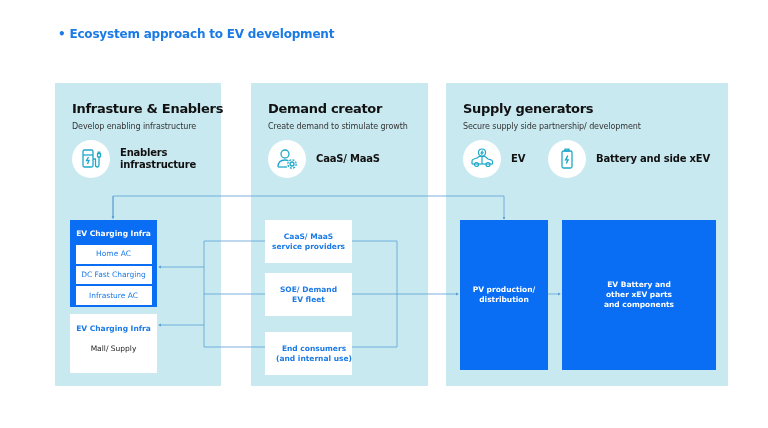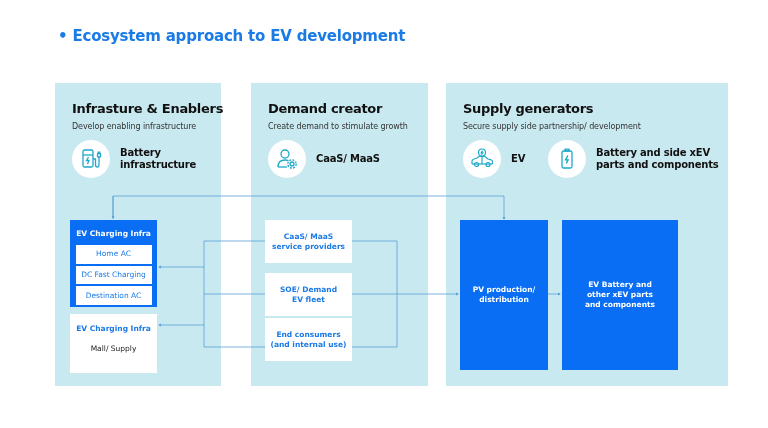--- a/index.html
+++ b/index.html
@@ -1,18 +1,18 @@
 <!DOCTYPE html>
 <html><head>
   <meta charset="utf-8">
   <style>
     * { box-sizing: border-box; margin: 0; padding: 0; }
     html, body { width: 768px; height: 428px; background: #ffffff; overflow: hidden; }
     body { position: relative; font-family: "DejaVu Sans", "Liberation Sans", sans-serif; color: #1a1a1a; }
-    .title { position: absolute; left: 58px; top: 27px; font-size: 15px; font-weight: bold; color: #1a7ae6; letter-spacing: -0.2px; }
+    .title { position: absolute; left: 58px; top: 27px; font-size: 12px; font-weight: bold; color: #1a7ae6; letter-spacing: -0.2px; }
     .panel { position: absolute; top: 83px; height: 303px; background: #c9e9f0; }
     #p1 { left: 55px; width: 166px; }
     #p2 { left: 251px; width: 177px; padding-left: 12px; }
     #p3 { left: 446px; width: 282px; }
     .p-head { position: absolute; left: 17px; top: 18px; font-size: 13px; font-weight: bold; color: #111; letter-spacing: -0.3px; white-space: nowrap; }
     .p-sub { position: absolute; left: 17px; top: 39px; font-size: 8px; color: #333; letter-spacing: -0.1px; white-space: nowrap; }
     .icon-item { position: absolute; top: 57px; display: flex; align-items: center; }
     .icon-circle { width: 38px; height: 38px; border-radius: 50%; background: #ffffff; display: flex; align-items: center; justify-content: center; }
     .icon-circle svg { width: 24px; height: 24px; }
     .icon-label { margin-left: 10px; font-size: 10px; font-weight: bold; color: #111; line-height: 12px; letter-spacing: -0.2px; }
@@ -20,21 +20,21 @@
     .blue { background: #0a6ef5; color: #ffffff; }
     .white { background: #ffffff; color: #1a7ae6; }
     .infra-blue { left: 70px; top: 220px; width: 87px; height: 87px; flex-direction: column; justify-content: flex-start; padding-top: 9px; }
     .infra-blue .hdr { font-size: 7.5px; font-weight: bold; color: #fff; margin-bottom: 6px; }
     .sub-item { width: 76px; height: 23px; background: #fff; color: #1a7ae6; font-weight: normal; font-size: 7.5px; display: flex; align-items: center; justify-content: center; margin-bottom: 2px; }
     .infra-white { left: 70px; top: 314px; width: 87px; height: 59px; flex-direction: column; justify-content: flex-start; padding-top: 10px; }
     .infra-white .hdr { color: #1a7ae6; font-size: 7.5px; font-weight: bold; margin-bottom: 10px; }
     .infra-white .val { color: #222; font-size: 7.5px; font-weight: normal; }
     .mid-box { left: 265px; width: 87px; height: 43px; }
     .pv { left: 460px; top: 220px; width: 88px; height: 150px; }
-    .batt { left: 562px; top: 220px; width: 116px; height: 150px; }
+    .batt { left: 562px; top: 220px; width: 154px; height: 150px; }
     svg.lines { position: absolute; left: 0; top: 0; width: 768px; height: 428px; pointer-events: none; }
   </style>
 </head>
 <body>
 
 <div class="title">• Ecosystem approach to EV development</div>
 
 <div class="panel" id="p1">
   <div class="p-head">Infrasture &amp; Enablers</div>
   <div class="p-sub">Develop enabling infrastructure</div>
@@ -44,21 +44,21 @@
         <rect x="4" y="3" width="10" height="17" rx="1.5"></rect>
         <line x1="4" y1="8" x2="14" y2="8"></line>
         <path d="M9.5 10 L7.5 13.5 L10 13.5 L8.5 17"></path>
         <path d="M14 12 L16.5 12 L16.5 18 Q16.5 20 18.5 20 Q20 20 20 18 L20 10"></path>
         <rect x="18.5" y="6.5" width="3" height="3.5" rx="0.5"></rect>
         <line x1="19.3" y1="4.5" x2="19.3" y2="6.5"></line>
         <line x1="20.7" y1="4.5" x2="20.7" y2="6.5"></line>
       </svg>
     </div>
     <div class="icon-label">
-      <div>Battery</div>
+      <div>Enablers</div>
       <div>infrastructure</div>
     </div>
   </div>
 </div>
 
 <div class="panel" id="p2">
   <div class="p-head">Demand creator</div>
   <div class="p-sub">Create demand to stimulate growth</div>
   <div class="icon-item" style="left:17px;">
     <div class="icon-circle">
@@ -94,21 +94,20 @@
   <div class="icon-item" style="left:102px;">
     <div class="icon-circle">
       <svg viewBox="0 0 24 24" fill="none" stroke="#1fa8c9" stroke-width="1.3">
         <rect x="7" y="4" width="10" height="17" rx="1.5"></rect>
         <rect x="10" y="2.2" width="4" height="1.8"></rect>
         <path d="M12.8 8.5 L10.5 12.8 L13.2 12.8 L11.3 16.5" fill="#1fa8c9"></path>
       </svg>
     </div>
     <div class="icon-label">
       <div>Battery and side xEV</div>
-      <div>parts and components</div>
     </div>
   </div>
 </div>
 
 <svg class="lines" viewBox="0 0 768 428">
   <defs>
     <marker id="arr" markerWidth="4" markerHeight="4" refX="3" refY="2" orient="auto">
       <path d="M0,0 L4,2 L0,4 Z" fill="#5a9fd6"></path>
     </marker>
   </defs>
@@ -126,40 +125,40 @@
     <path d="M352 294 L458 294" marker-end="url(#arr)"></path>
 
     <path d="M548 294 L560 294" marker-end="url(#arr)"></path>
   </g>
 </svg>
 
 <div class="box blue infra-blue">
   <div class="hdr">EV Charging Infra</div>
   <div class="sub-item">Home AC</div>
   <div class="sub-item">DC Fast Charging</div>
-  <div class="sub-item">Destination AC</div>
+  <div class="sub-item">Infrasture AC</div>
 </div>
 <div class="box white infra-white">
   <div class="hdr">EV Charging Infra</div>
   <div class="val">Mall/ Supply</div>
 </div>
 
 <div class="box white mid-box" style="top:220px;">
   <div>
       <div>CaaS/ MaaS</div>
       <div>service providers</div>
     </div>
 </div>
 <div class="box white mid-box" style="top:273px;">
   <div>
       <div>SOE/ Demand</div>
       <div>EV fleet</div>
     </div>
 </div>
-<div class="box white mid-box" style="top:318px;">
+<div class="box white mid-box" style="top:332px;justify-content:flex-end;">
   <div>
       <div>End consumers</div>
       <div>(and internal use)</div>
     </div>
 </div>
 
 <div class="box blue pv">
   <div>
       <div>PV production/</div>
       <div>distribution</div>

